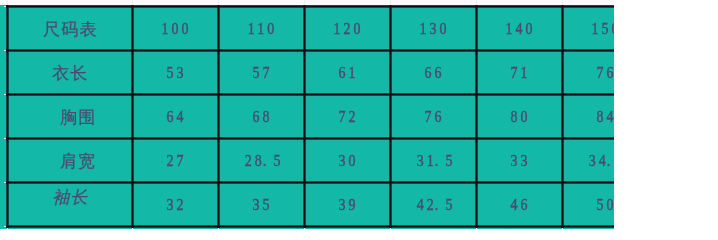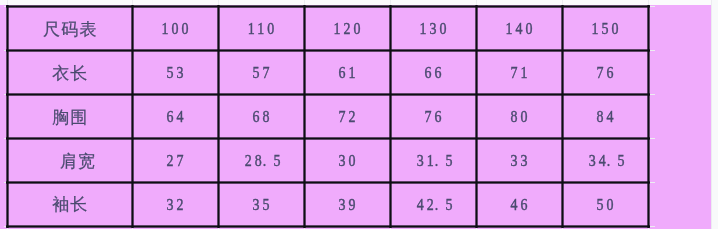--- a/index.html
+++ b/index.html
@@ -1,18 +1,18 @@
 <!DOCTYPE html>
 <html><head>
 <meta charset="utf-8">
 <style>
   html,body{margin:0;padding:0;}
   body{width:718px;height:229px;overflow:hidden;background:#ffffff;
        font-family:"Liberation Serif",serif;}
-  #sheet{position:relative;width:718px;height:229px;background:#f0abfc;overflow:hidden;}
+  #sheet{position:relative;width:614px;height:229px;background:#14b8a6;overflow:hidden;}
   .gv{position:absolute;width:1px;background:#ececf0;}
   .gh{position:absolute;height:1px;background:#ececf0;}
   #rightpane{position:absolute;left:711.5px;top:0;width:6.5px;height:229px;background:#f8f9fa;}
   #toppane{position:absolute;left:0;top:0;width:718px;height:5px;background:#fbfbfc;}
   .bd-v{position:absolute;
         background:linear-gradient(to right, rgba(14,14,20,0.28) 0%, rgba(14,14,20,1) 33%, rgba(14,14,20,1) 67%, rgba(14,14,20,0.28) 100%);}
   .bd-h{position:absolute;
         background:linear-gradient(to bottom, rgba(14,14,20,0.28) 0%, rgba(14,14,20,1) 33%, rgba(14,14,20,1) 67%, rgba(14,14,20,0.28) 100%);}
   .cell{position:absolute;display:flex;align-items:center;justify-content:center;
         color:#4b4b70;line-height:1;white-space:nowrap;
@@ -83,35 +83,35 @@
     <div class="cell val" style="left:390.27px;top:6.27px;width:86.00px;height:44.06px;">130</div>
     <div class="cell val" style="left:476.27px;top:6.27px;width:86.00px;height:44.06px;">140</div>
     <div class="cell val" style="left:562.27px;top:6.27px;width:86.00px;height:44.06px;">150</div>
     <div class="cell lbl" style="left:7.27px;top:50.33px;width:125.00px;height:44.06px;">衣长</div>
     <div class="cell val" style="left:132.27px;top:50.33px;width:86.00px;height:44.06px;">53</div>
     <div class="cell val" style="left:218.27px;top:50.33px;width:86.00px;height:44.06px;">57</div>
     <div class="cell val" style="left:304.27px;top:50.33px;width:86.00px;height:44.06px;">61</div>
     <div class="cell val" style="left:390.27px;top:50.33px;width:86.00px;height:44.06px;">66</div>
     <div class="cell val" style="left:476.27px;top:50.33px;width:86.00px;height:44.06px;">71</div>
     <div class="cell val" style="left:562.27px;top:50.33px;width:86.00px;height:44.06px;">76</div>
-    <div class="cell lbl" style="left:7.27px;top:94.39px;width:125.00px;height:44.06px;">胸围</div>
+    <div class="cell lbl" style="left:7.27px;top:94.39px;width:125.00px;height:44.06px;padding-left:8px;">胸围</div>
     <div class="cell val" style="left:132.27px;top:94.39px;width:86.00px;height:44.06px;">64</div>
     <div class="cell val" style="left:218.27px;top:94.39px;width:86.00px;height:44.06px;">68</div>
     <div class="cell val" style="left:304.27px;top:94.39px;width:86.00px;height:44.06px;">72</div>
     <div class="cell val" style="left:390.27px;top:94.39px;width:86.00px;height:44.06px;">76</div>
     <div class="cell val" style="left:476.27px;top:94.39px;width:86.00px;height:44.06px;">80</div>
     <div class="cell val" style="left:562.27px;top:94.39px;width:86.00px;height:44.06px;">84</div>
     <div class="cell lbl" style="left:15px;top:138.45px;width:125.00px;height:44.06px;">肩宽</div>
     <div class="cell val" style="left:132.27px;top:138.45px;width:86.00px;height:44.06px;">27</div>
     <div class="cell val has-dec" style="left:218.27px;top:138.45px;width:86.00px;height:44.06px;">28<span class="dp">.</span>5</div>
     <div class="cell val" style="left:304.27px;top:138.45px;width:86.00px;height:44.06px;">30</div>
     <div class="cell val has-dec" style="left:390.27px;top:138.45px;width:86.00px;height:44.06px;">31<span class="dp">.</span>5</div>
     <div class="cell val" style="left:476.27px;top:138.45px;width:86.00px;height:44.06px;">33</div>
     <div class="cell val has-dec" style="left:562.27px;top:138.45px;width:86.00px;height:44.06px;">34<span class="dp">.</span>5</div>
-    <div class="cell lbl" style="left:7.27px;top:181px;width:125.00px;height:44.06px;">袖长</div>
+    <div class="cell lbl" style="left:7.27px;top:174px;width:125.00px;height:44.06px;font-style:italic;">袖长</div>
     <div class="cell val" style="left:132.27px;top:182.51px;width:86.00px;height:44.06px;">32</div>
     <div class="cell val" style="left:218.27px;top:182.51px;width:86.00px;height:44.06px;">35</div>
     <div class="cell val" style="left:304.27px;top:182.51px;width:86.00px;height:44.06px;">39</div>
     <div class="cell val has-dec" style="left:390.27px;top:182.51px;width:86.00px;height:44.06px;">42<span class="dp">.</span>5</div>
     <div class="cell val" style="left:476.27px;top:182.51px;width:86.00px;height:44.06px;">46</div>
     <div class="cell val" style="left:562.27px;top:182.51px;width:86.00px;height:44.06px;">50</div>
   </div>
 </div>
 
 </body></html>

